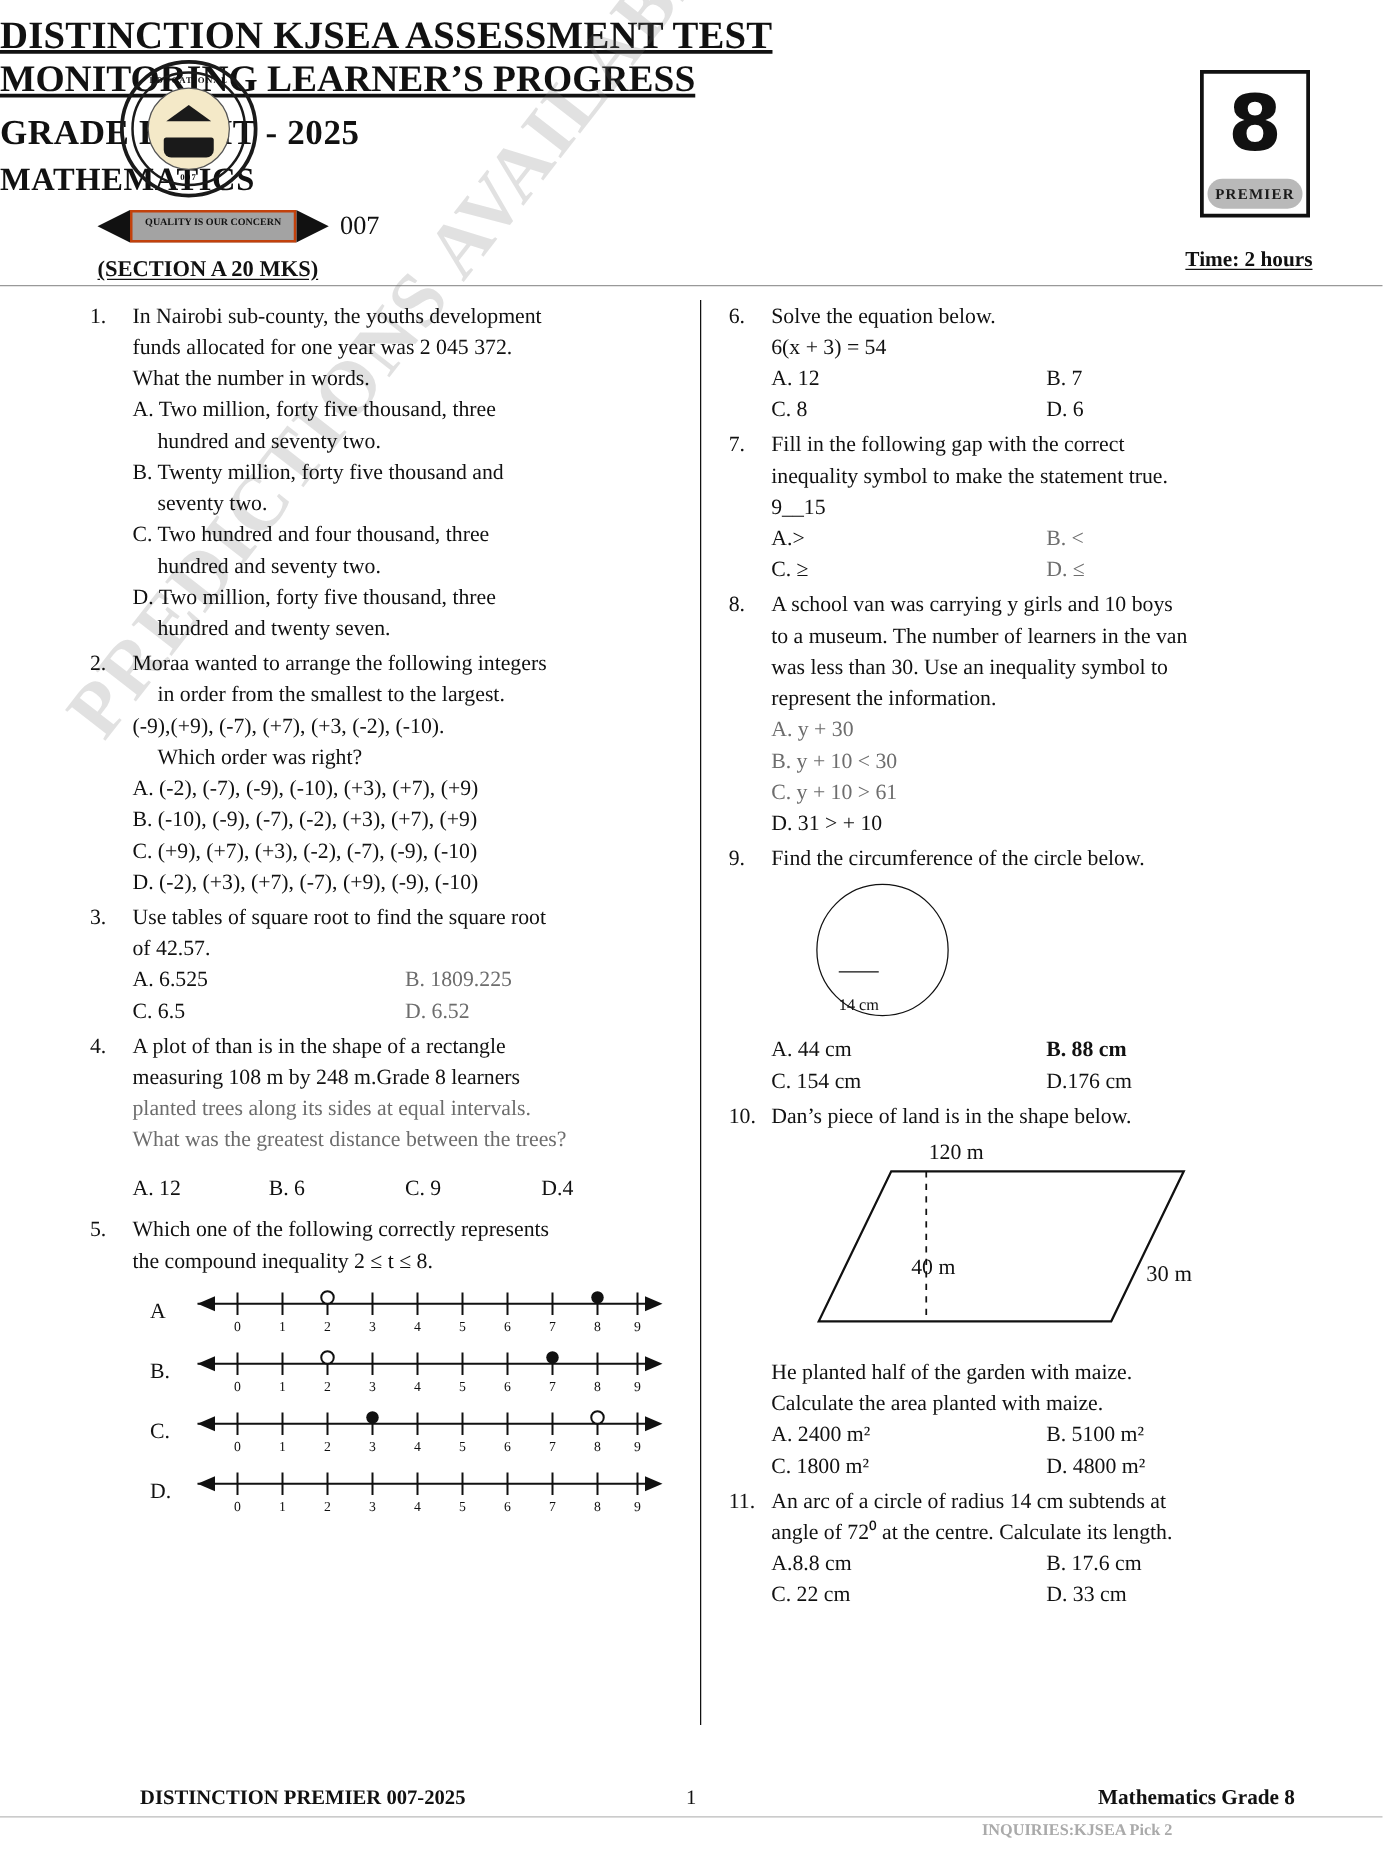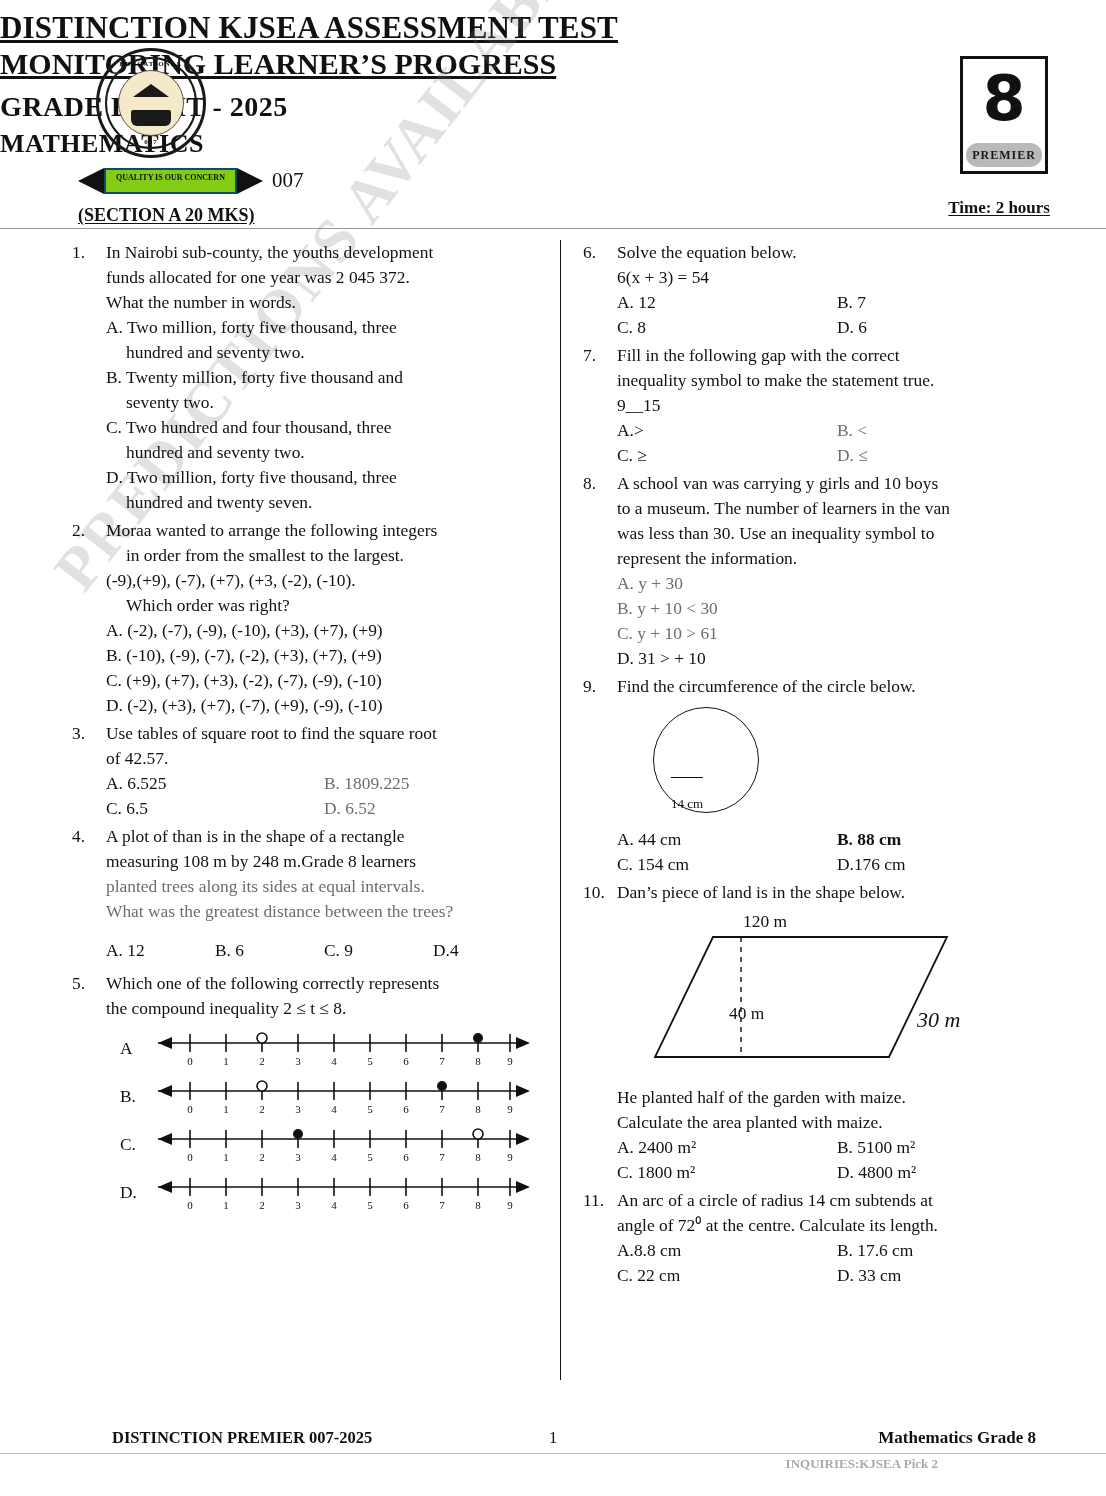--- a/index.html
+++ b/index.html
@@ -119,22 +119,22 @@
     position: absolute;
     left: 78px;
     top: 168px;
     width: 185px;
     height: 26px;
   }
   .ribbon .band {
     position: absolute;
     left: 26px; top: 0;
     width: 133px; height: 26px;
-    border: 2px solid #0c4a6e;
-    background: #84cc16;
+    border: 2px solid #c2410c;
+    background: #a3a3a3;
     text-align: center;
     font-size: 8px;
     font-weight: bold;
     line-height: 10px;
     padding-top: 3px;
     box-sizing: border-box;
   }
   .ribbon .lwing, .ribbon .rwing {
     position: absolute;
     top: 0;
@@ -325,22 +325,21 @@
   .fig-par .h-dim {
     position: absolute;
     left: 112px;
     top: 92px;
     font-size: 17.4px;
   }
   .fig-par .s-dim {
     position: absolute;
     left: 300px;
     top: 98px;
-    font-size: 22px;
-    font-style: italic;
+    font-size: 18px;
   }
 
   
   .watermark {
     position: absolute;
     left: 40px;
     top: 560px;
     font-size: 62px;
     font-weight: bold;
     color: rgba(120,120,120,0.22);

